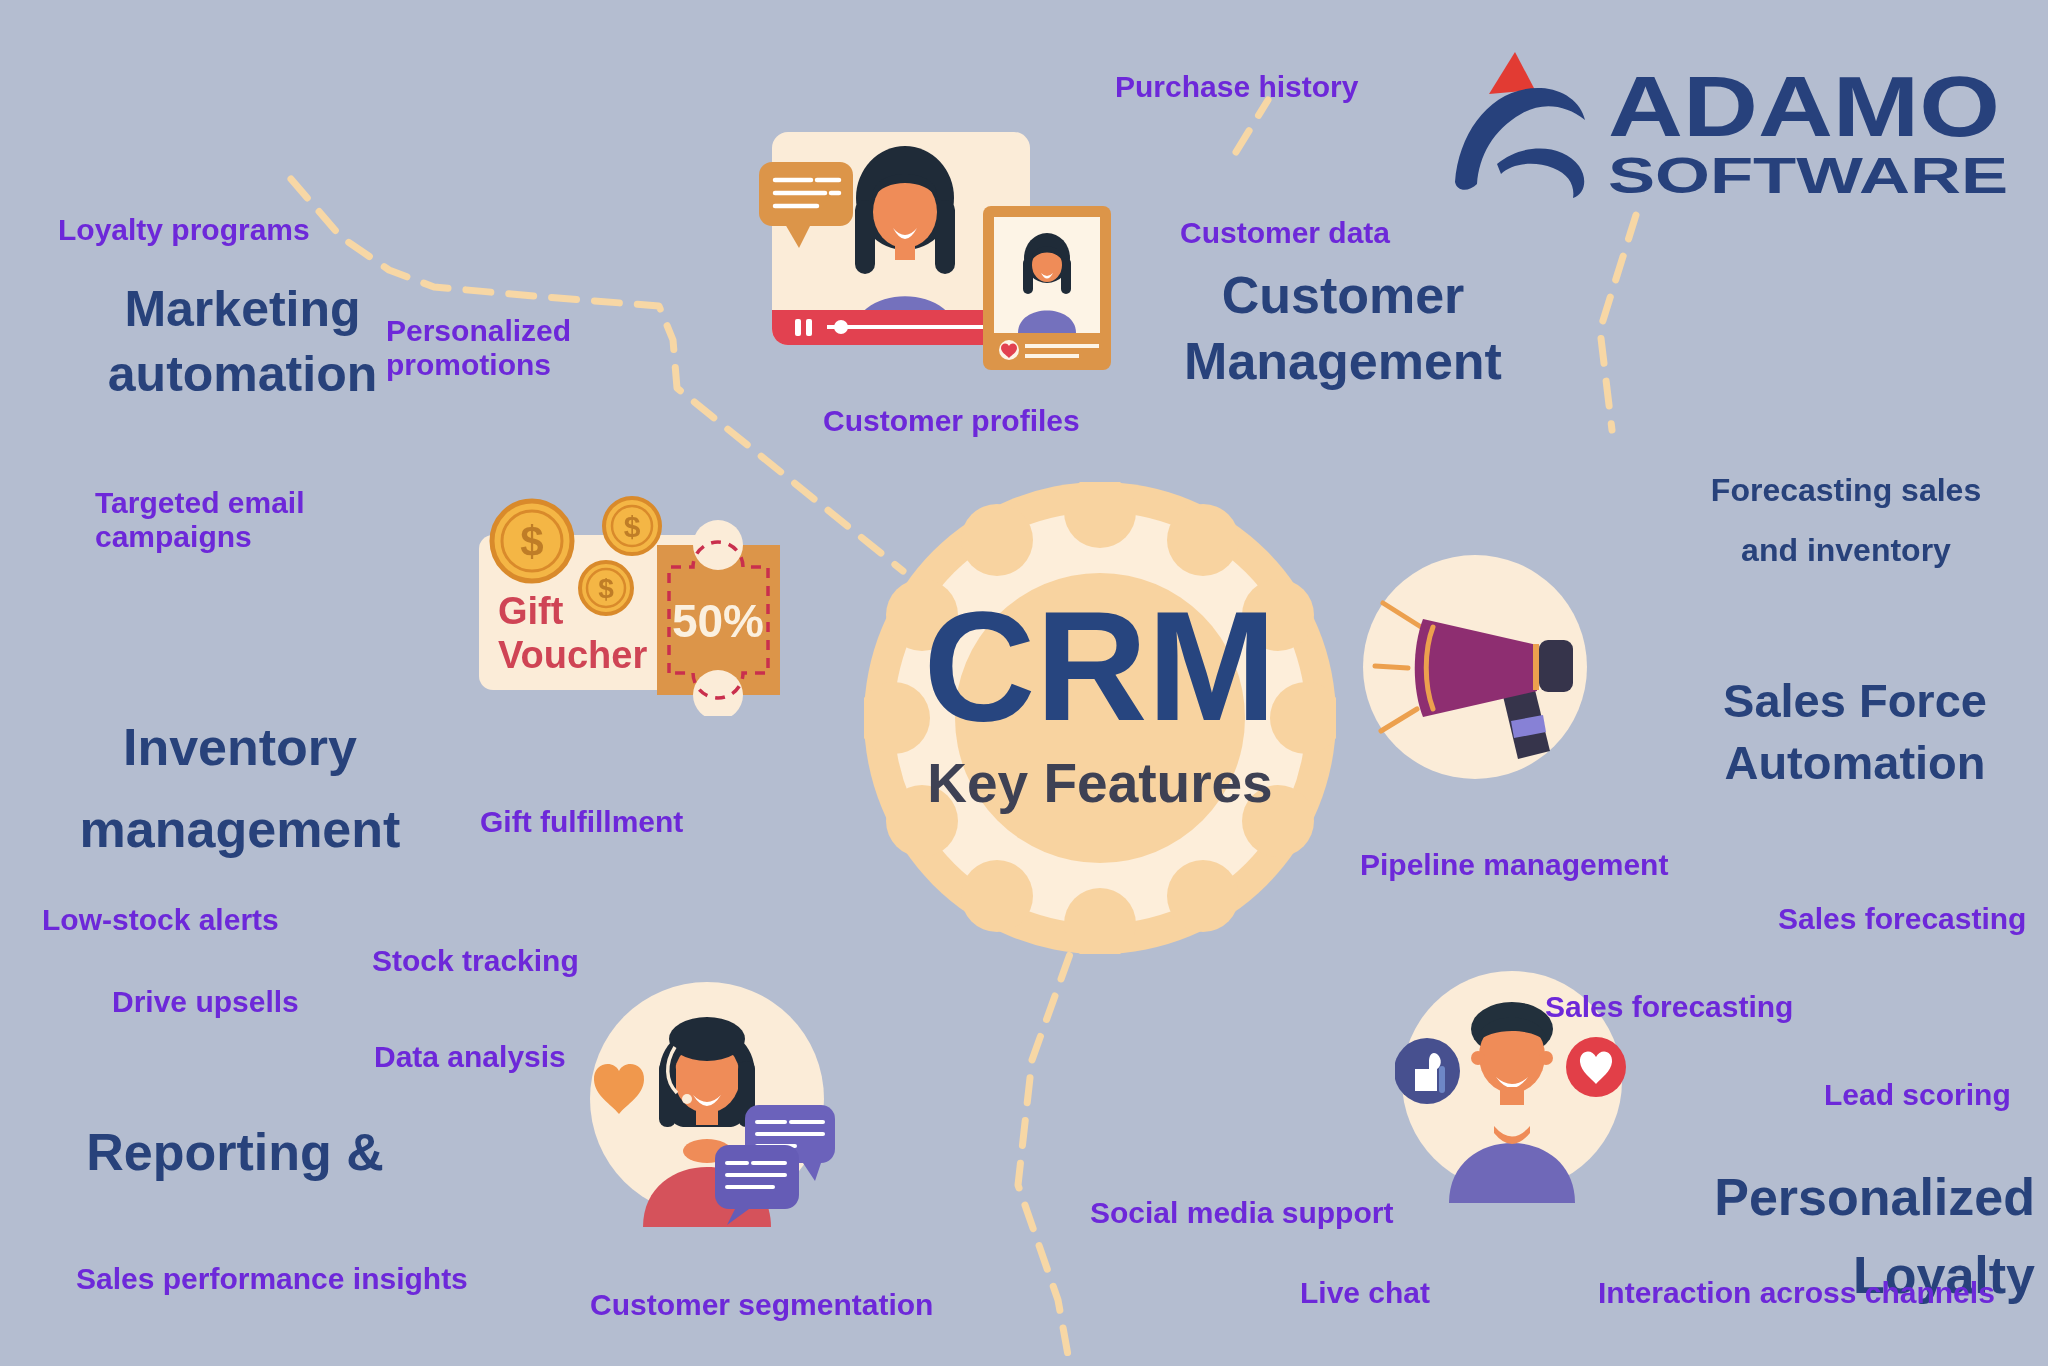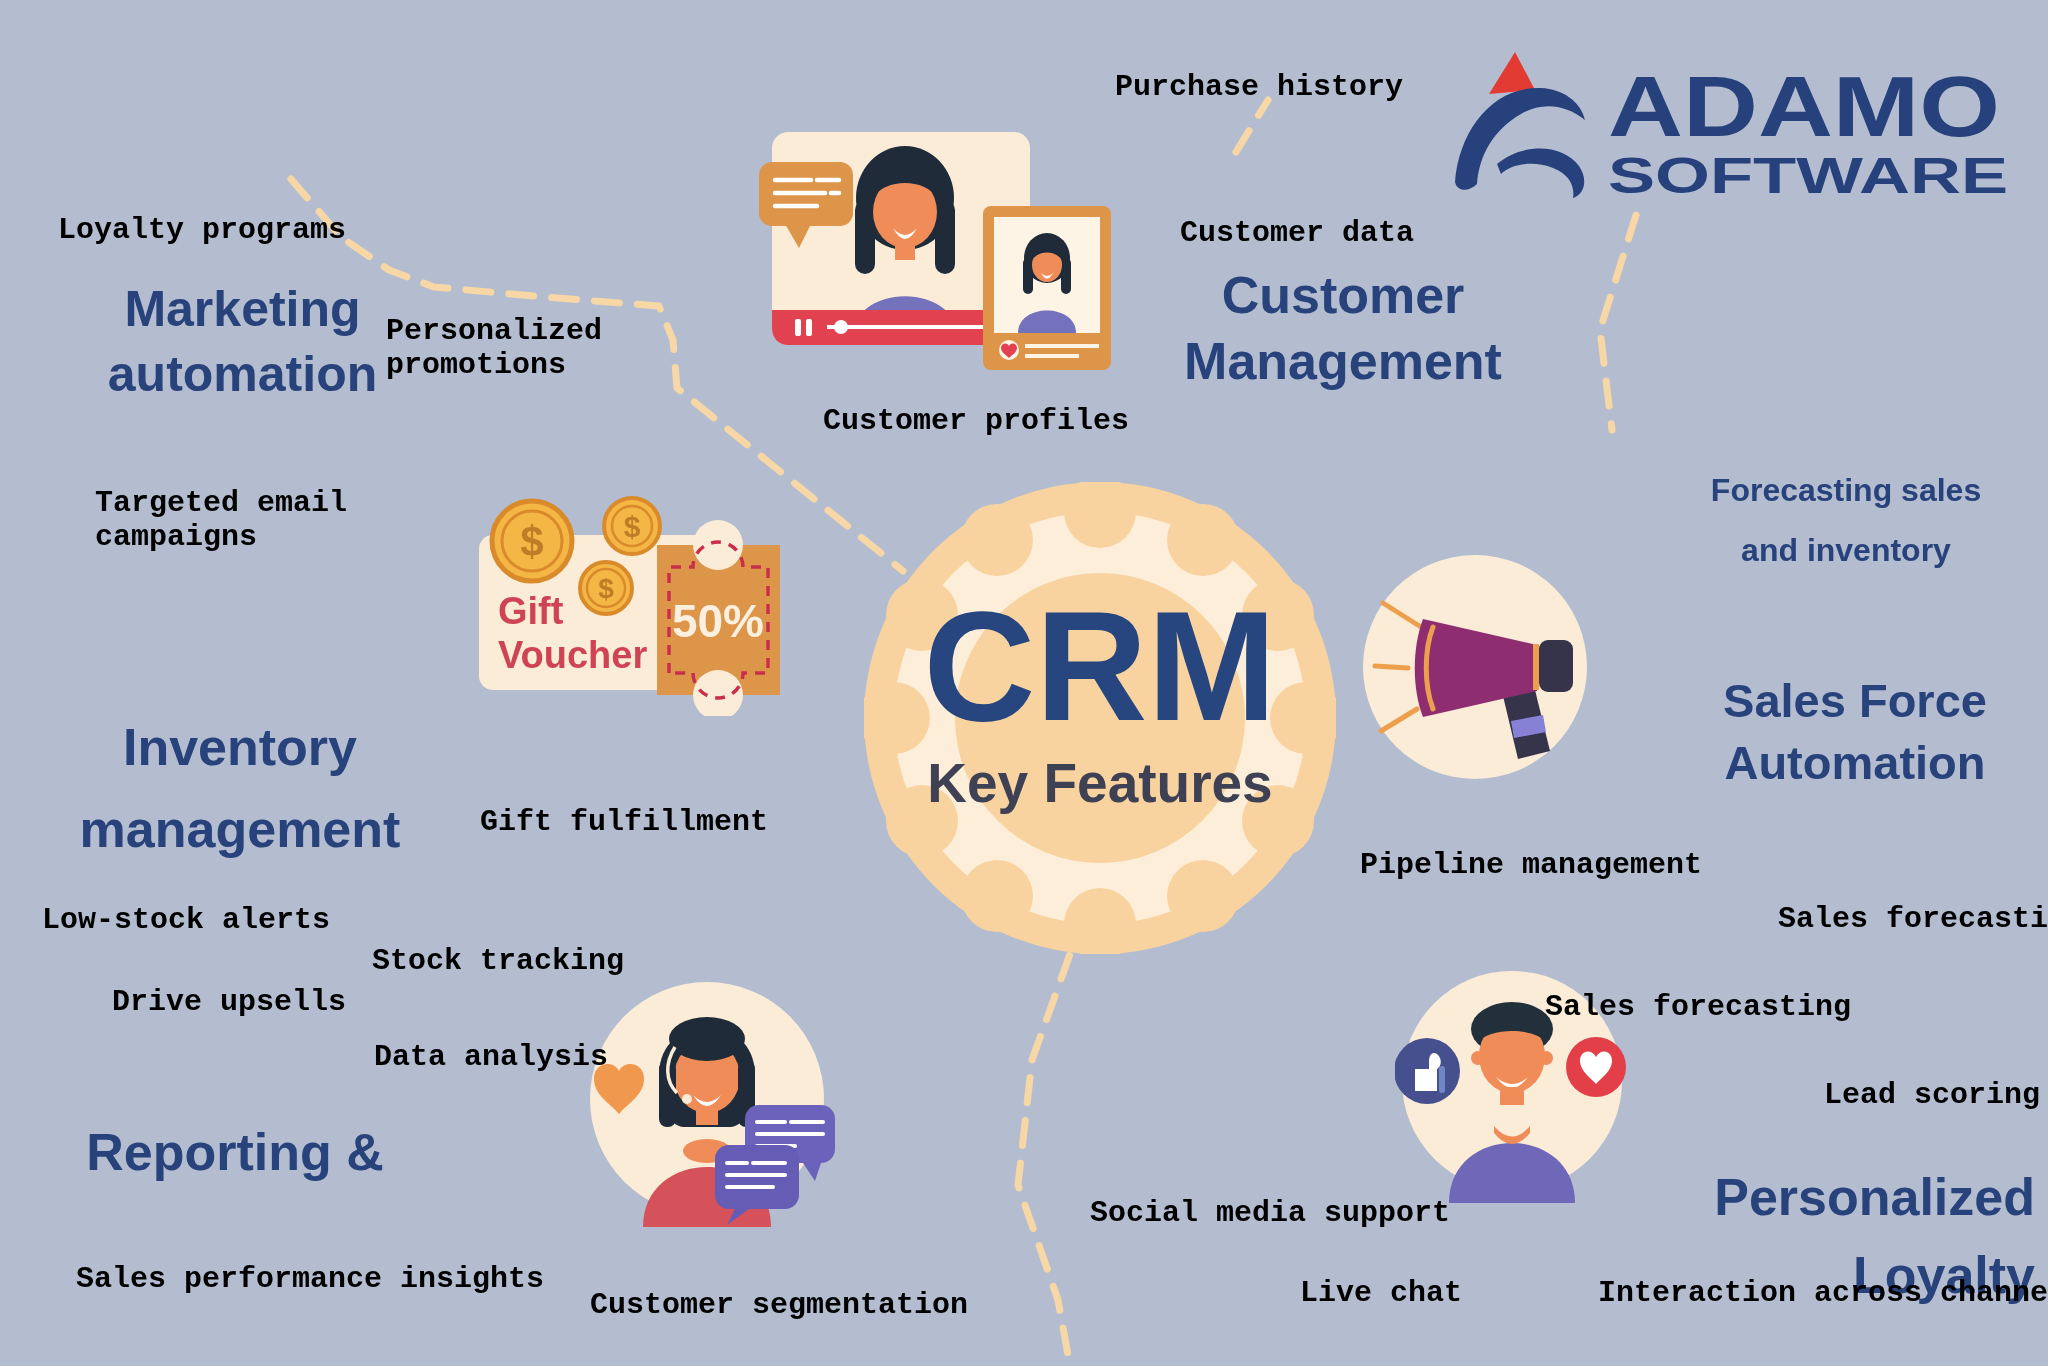--- a/index.html
+++ b/index.html
@@ -1,18 +1,18 @@
 <!DOCTYPE html>
 <html><head>
 <meta charset="utf-8">
 <style>
   html,body{margin:0;padding:0;background:#8b93a8;}
   #stage{position:relative;width:2048px;height:1366px;background:#b4bdd0;overflow:hidden;
          font-family:"Liberation Sans",sans-serif;}
-  .lbl{position:absolute;font-size:30px;font-weight:600;color:#000000;white-space:nowrap;font-family:Liberation Mono, monospace;}
+  .lbl{position:absolute;font-size:30px;font-weight:600;color:#6d28d9;white-space:nowrap;}
   .lbl span{display:block;}
   .h{position:absolute;font-weight:700;color:#28427b;text-align:center;}
   .h span{display:block;}
   svg{position:absolute;display:block;}
   #connectors{left:0;top:0;pointer-events:none;}
 </style>
 </head>
 <body>
 
 <div id="stage">

